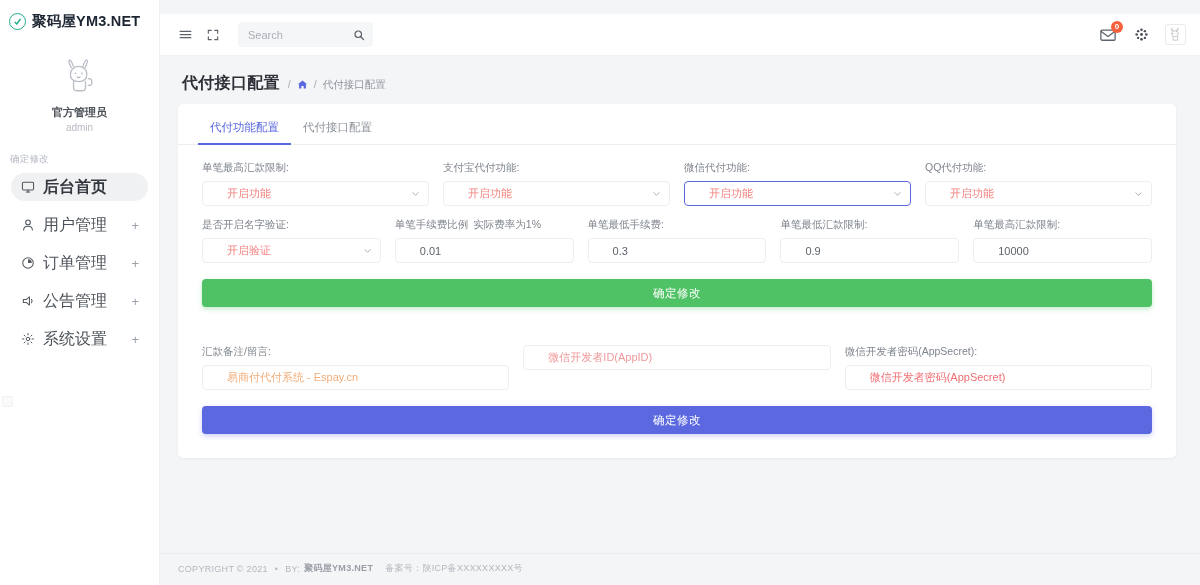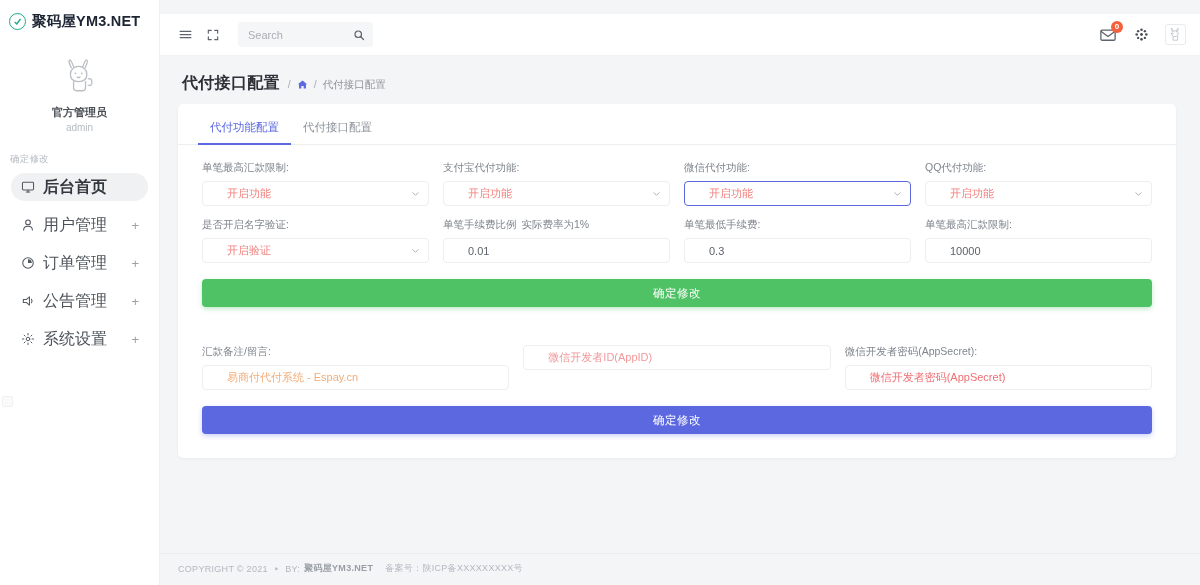--- a/index.html
+++ b/index.html
@@ -435,20 +435,26 @@
               <span class="val">0.01</span>
             </div>
           </div>
           <div class="fg">
             <label class="flabel">单笔最低手续费:</label>
             <div class="ctrl">
               <span class="val">0.3</span>
             </div>
           </div>
           <div class="fg">
+            <label class="flabel">单笔最低汇款限制:</label>
+            <div class="ctrl">
+              <span class="val">0.9</span>
+            </div>
+          </div>
+          <div class="fg">
             <label class="flabel">单笔最高汇款限制:</label>
             <div class="ctrl">
               <span class="val">10000</span>
             </div>
           </div>
         </div>
       </div>
 
       <div class="btn-row">
         <div class="btn btn-green">确定修改</div>

